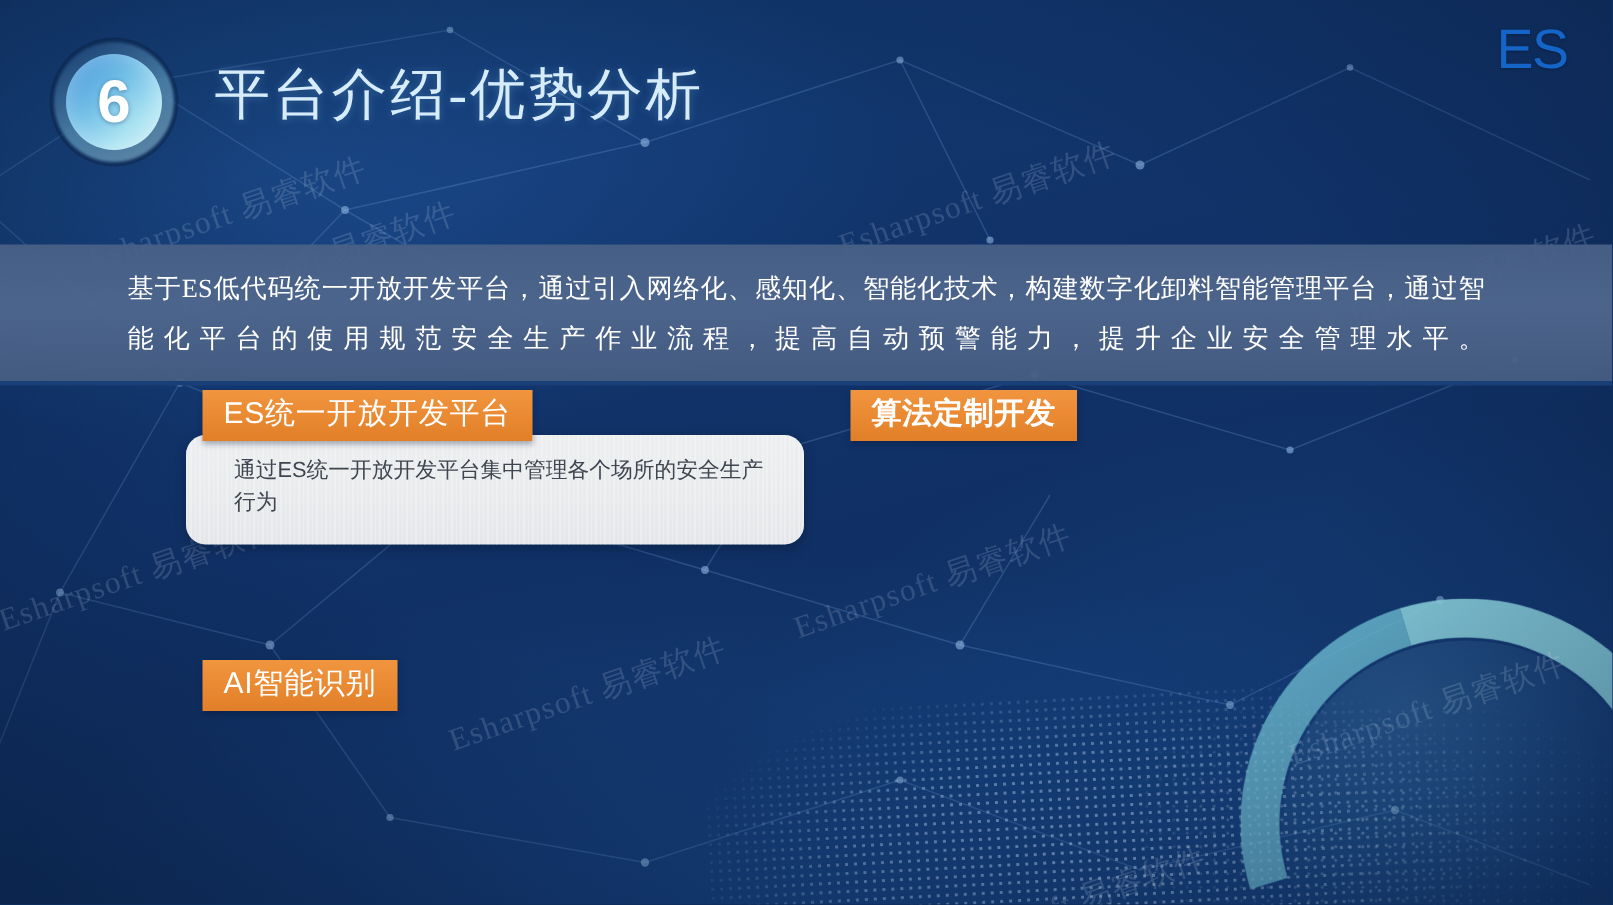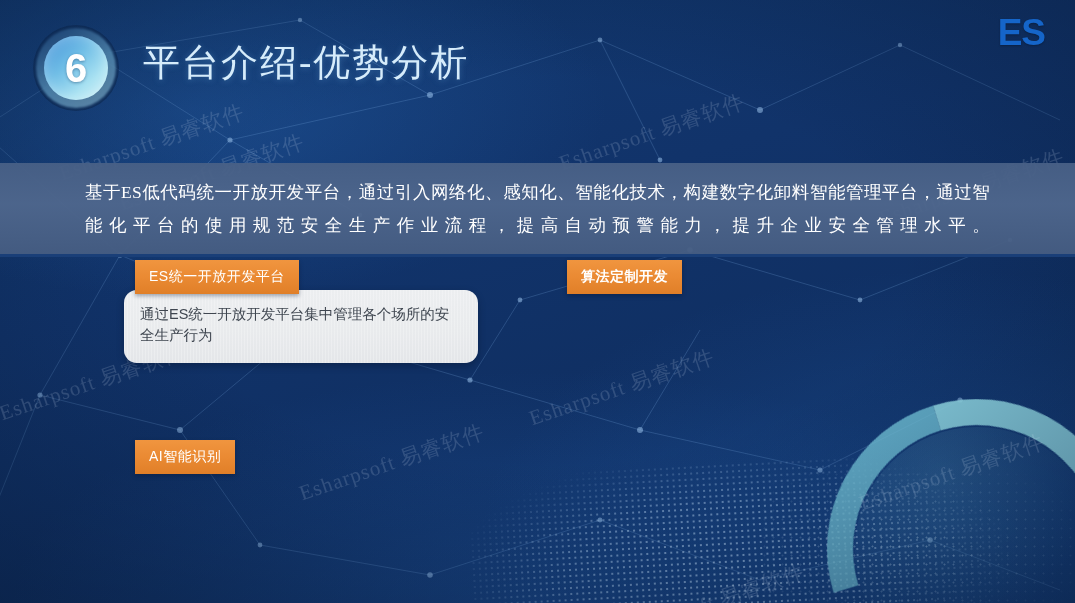--- a/index.html
+++ b/index.html
@@ -142,21 +142,21 @@
     font-family: "Liberation Serif", "DejaVu Serif", serif;
     text-shadow: 0 1px 6px rgba(120,190,240,0.35);
     white-space: nowrap;
     text-align: right;
   }
 
   .es-logo {
     position: absolute;
     right: 30px; top: 12px;
     font-size: 37px;
-    font-weight: bold;
+    font-weight: normal;
     letter-spacing: -1px;
     color: #1565c9;
     font-family: "Liberation Sans", "DejaVu Sans", sans-serif;
     text-shadow: 0 1px 2px rgba(0,0,0,0.25);
   }
 
   
   .banner {
     position: absolute;
     left: 0; top: 124px;
@@ -186,35 +186,35 @@
     width: 394px;
   }
   .card-tab {
     position: relative;
     z-index: 3;
     margin-left: 11px;
     display: inline-block;
     padding: 5px 14px 6px 14px;
     background: linear-gradient(180deg, #f0953f 0%, #ea8a33 50%, #e07f28 100%);
     color: #ffffff;
-    font-size: 14px;
+    font-size: 20px;
     line-height: 23px;
     letter-spacing: .5px;
     font-family: "Liberation Sans", "DejaVu Sans", sans-serif;
     box-shadow: 0 2px 4px rgba(5,20,45,0.35);
   }
   .card-body {
     position: relative;
     margin-top: -4px;
-    width: 354px;
+    width: 412px;
     height: 73px;
     background: linear-gradient(180deg, #eceef0 0%, #e9ebed 55%, #e4e6e9 100%);
     border-radius: 13px;
     box-shadow: 0 3px 7px rgba(4,18,42,0.38);
-    padding: 14px 16px 10px 16px;
+    padding: 14px 16px 10px 32px;
   }
   .card-body::before {
     content: "";
     position: absolute; inset: 0;
     border-radius: 13px;
     background: repeating-linear-gradient(90deg, rgba(255,255,255,0.55) 0px, rgba(255,255,255,0.55) 1px, rgba(0,0,0,0) 1px, rgba(0,0,0,0) 3px);
     opacity: .45;
     pointer-events: none;
   }
   .card-text {

